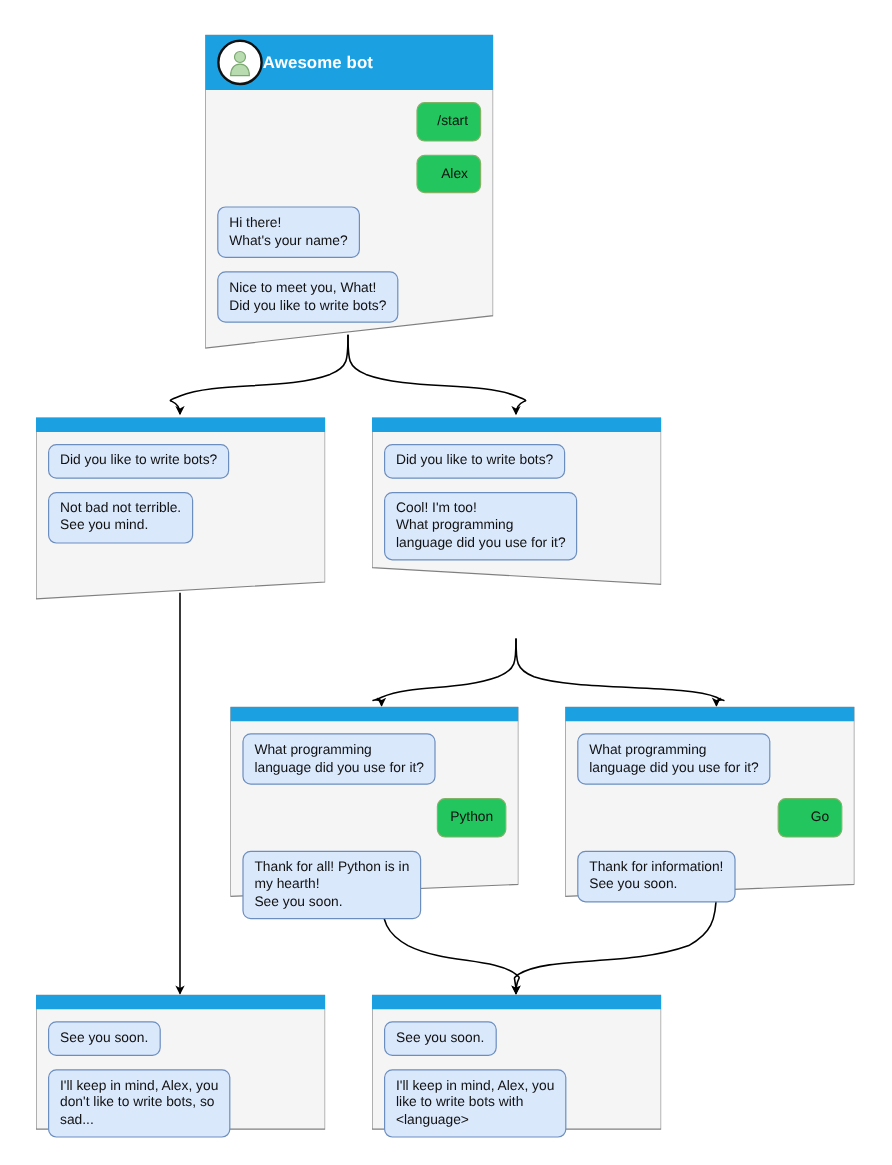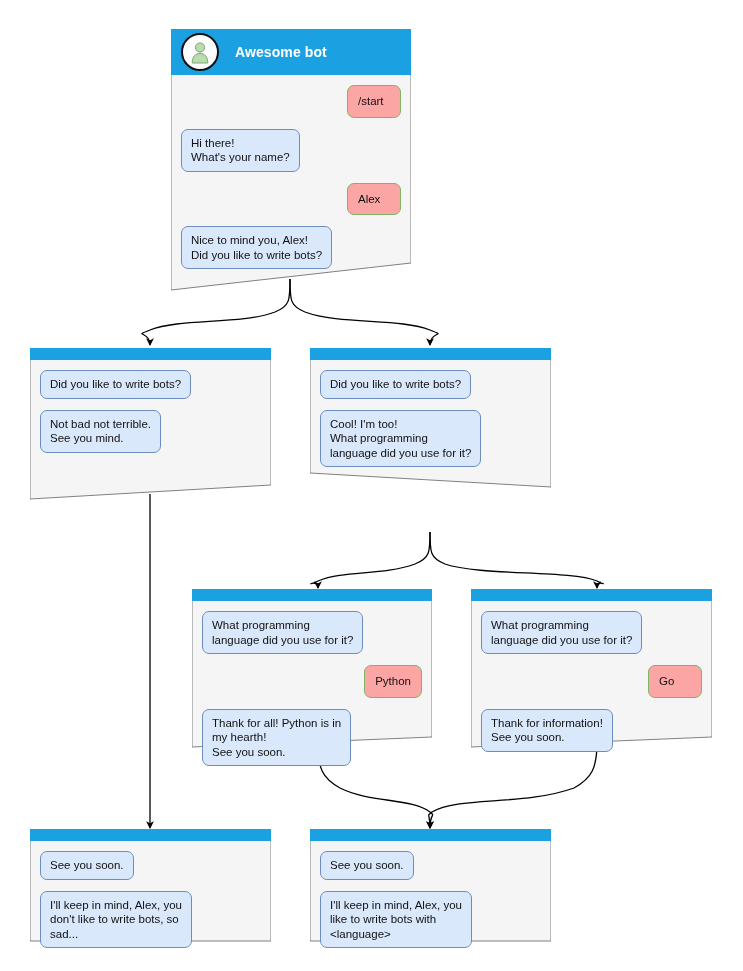--- a/index.html
+++ b/index.html
@@ -79,21 +79,21 @@
     display: flex;
     align-items: center;
     justify-content: center;
     flex: none;
   }
   .avatar svg { display: block; }
   .bot-title {
     color: #ffffff;
     font-size: 14px;
     font-weight: bold;
-    margin-left: 16px;
+    margin-left: 0;
     letter-spacing: 0.1px;
     white-space: nowrap;
   }
 
   
   .messages {
     padding: 10px 10px 0 10px;
     box-sizing: border-box;
     display: flex;
     flex-direction: column;
@@ -111,24 +111,24 @@
     border: 1px solid;
     box-sizing: border-box;
     white-space: pre-line;
     max-width: 84%;
   }
   .bubble.bot {
     background: #dae8fc;
     border-color: #6c8ebf;
   }
   .bubble.user {
-    background: #fca5a5;
+    background: #22c55e;
     border-color: #82b366;
     min-width: 54px;
-    text-align: left;
+    text-align: right;
     padding: 8px 10px;
   }
 </style>
 </head>
 <body>
 
 <div id="canvas">
 
   <svg id="connectors" viewBox="0 0 743 971">
     <defs>
@@ -164,29 +164,29 @@
             <circle cx="13" cy="8.5" r="4.6" fill="#b9dbb0" stroke="#7aa86f" stroke-width="1"></circle>
             <path d="M5.2,24 C5.2,17.5 8.6,14.4 13,14.4 C17.4,14.4 20.8,17.5 20.8,24 z" fill="#b9dbb0" stroke="#7aa86f" stroke-width="1"></path>
           </svg>
         </div>
         <div class="bot-title">Awesome bot</div>
       </div>
       <div class="messages">
         <div class="row right">
           <div class="bubble user">/start</div>
         </div>
+        <div class="row right">
+          <div class="bubble user">Alex</div>
+        </div>
         <div class="row left">
           <div class="bubble bot">Hi there!
 What's your name?</div>
         </div>
-        <div class="row right">
-          <div class="bubble user">Alex</div>
-        </div>
-        <div class="row left">
-          <div class="bubble bot">Nice to mind you, Alex!
+        <div class="row left">
+          <div class="bubble bot">Nice to meet you, What!
 Did you like to write bots?</div>
         </div>
       </div>
     </div>
   </div>
 
   <div class="card" style="left:30px; top:348px; width:241px; height:152px;">
     <svg class="card-shape" viewBox="0 0 241 152" preserveAspectRatio="none">
       <polygon points="0,0 241,0 241,137 0,151" fill="#f5f5f5" stroke="#808080" stroke-width="1"></polygon>
       <polygon points="0,0 241,0 241,12 0,12" fill="#1ba1e2" stroke="none"></polygon>

